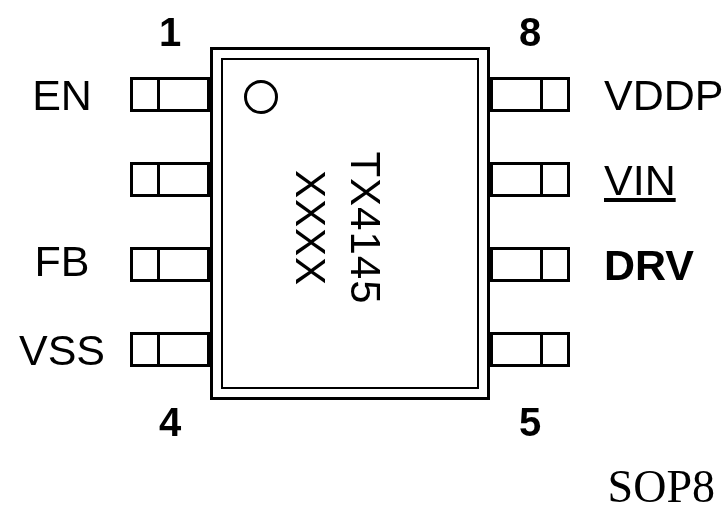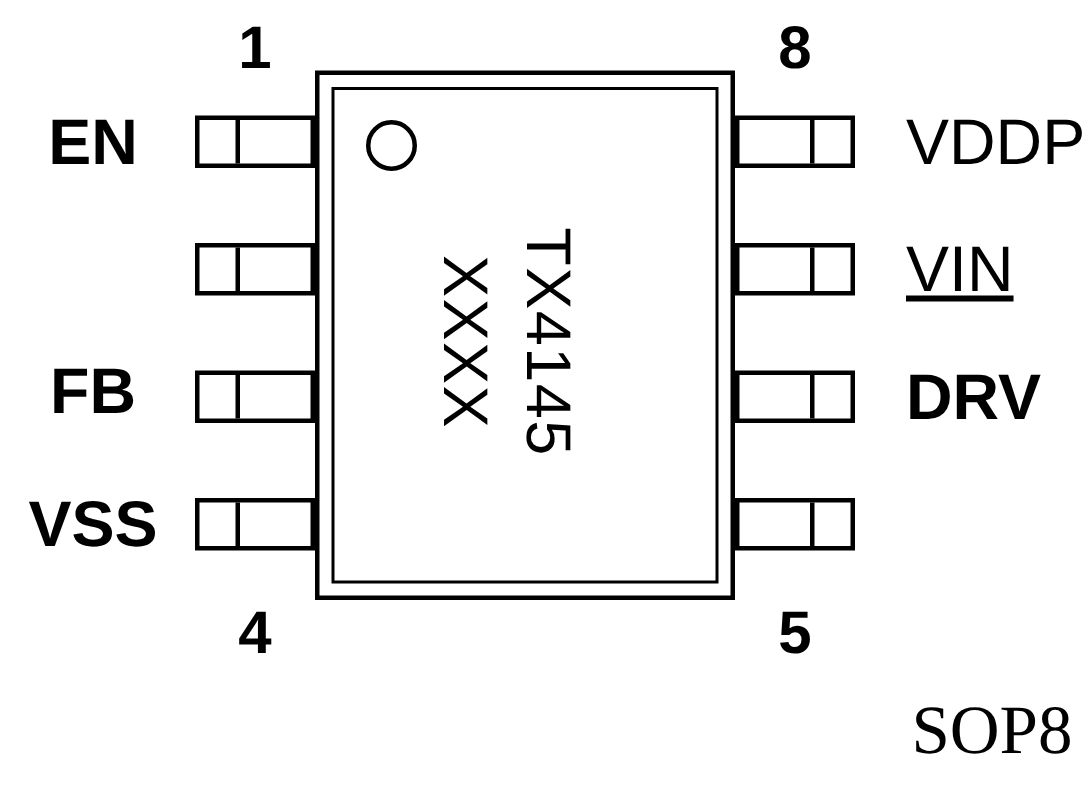--- a/index.html
+++ b/index.html
@@ -68,21 +68,21 @@
   .pin-left  .divider { left: 24px; }
   .pin-right .divider { right: 24px; }
 
   
   .pin-label {
     position: absolute;
     font-size: 43px;
     line-height: 46px;
     height: 46px;
   }
-  .label-left  { left: 0;   width: 124px; text-align: center; font-weight: bold; }
+  .label-left  { left: 0;   width: 124px; text-align: center; }
   .label-right { left: 604px; width: 124px; }
 
   
   .pin-number {
     position: absolute;
     width: 80px;
     text-align: center;
     font-size: 40px;
     line-height: 44px;
     font-weight: bold;

